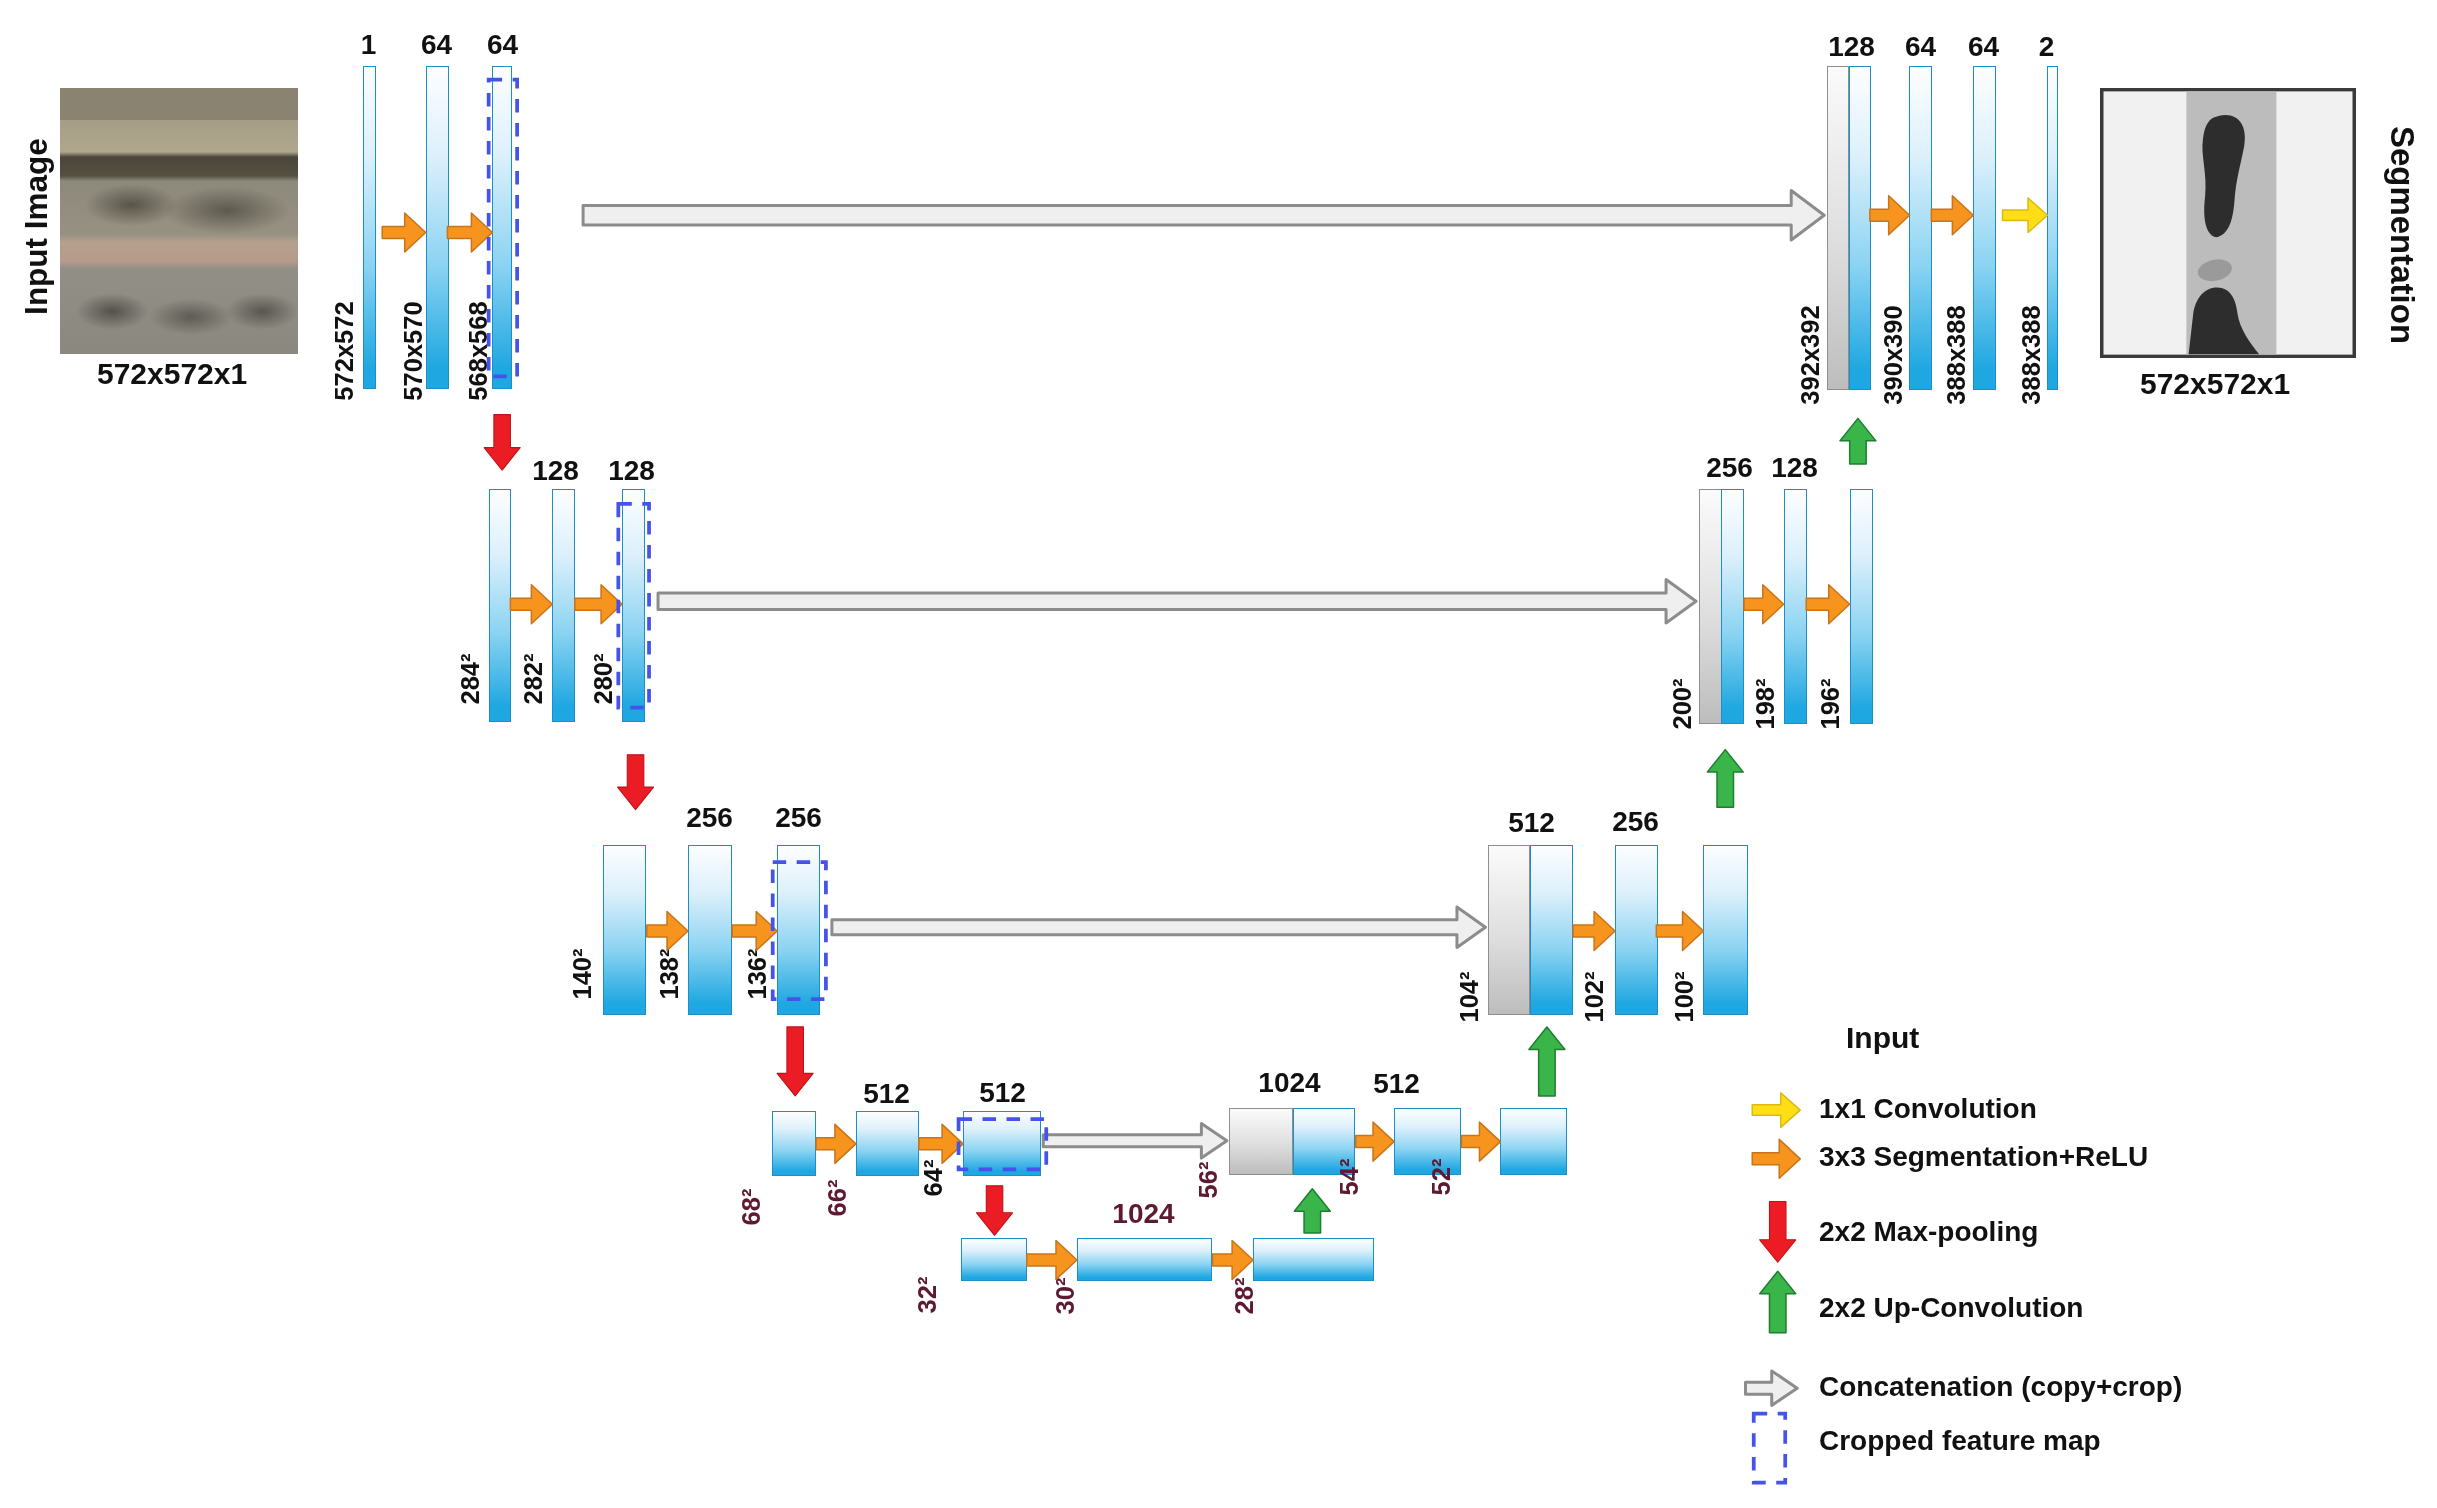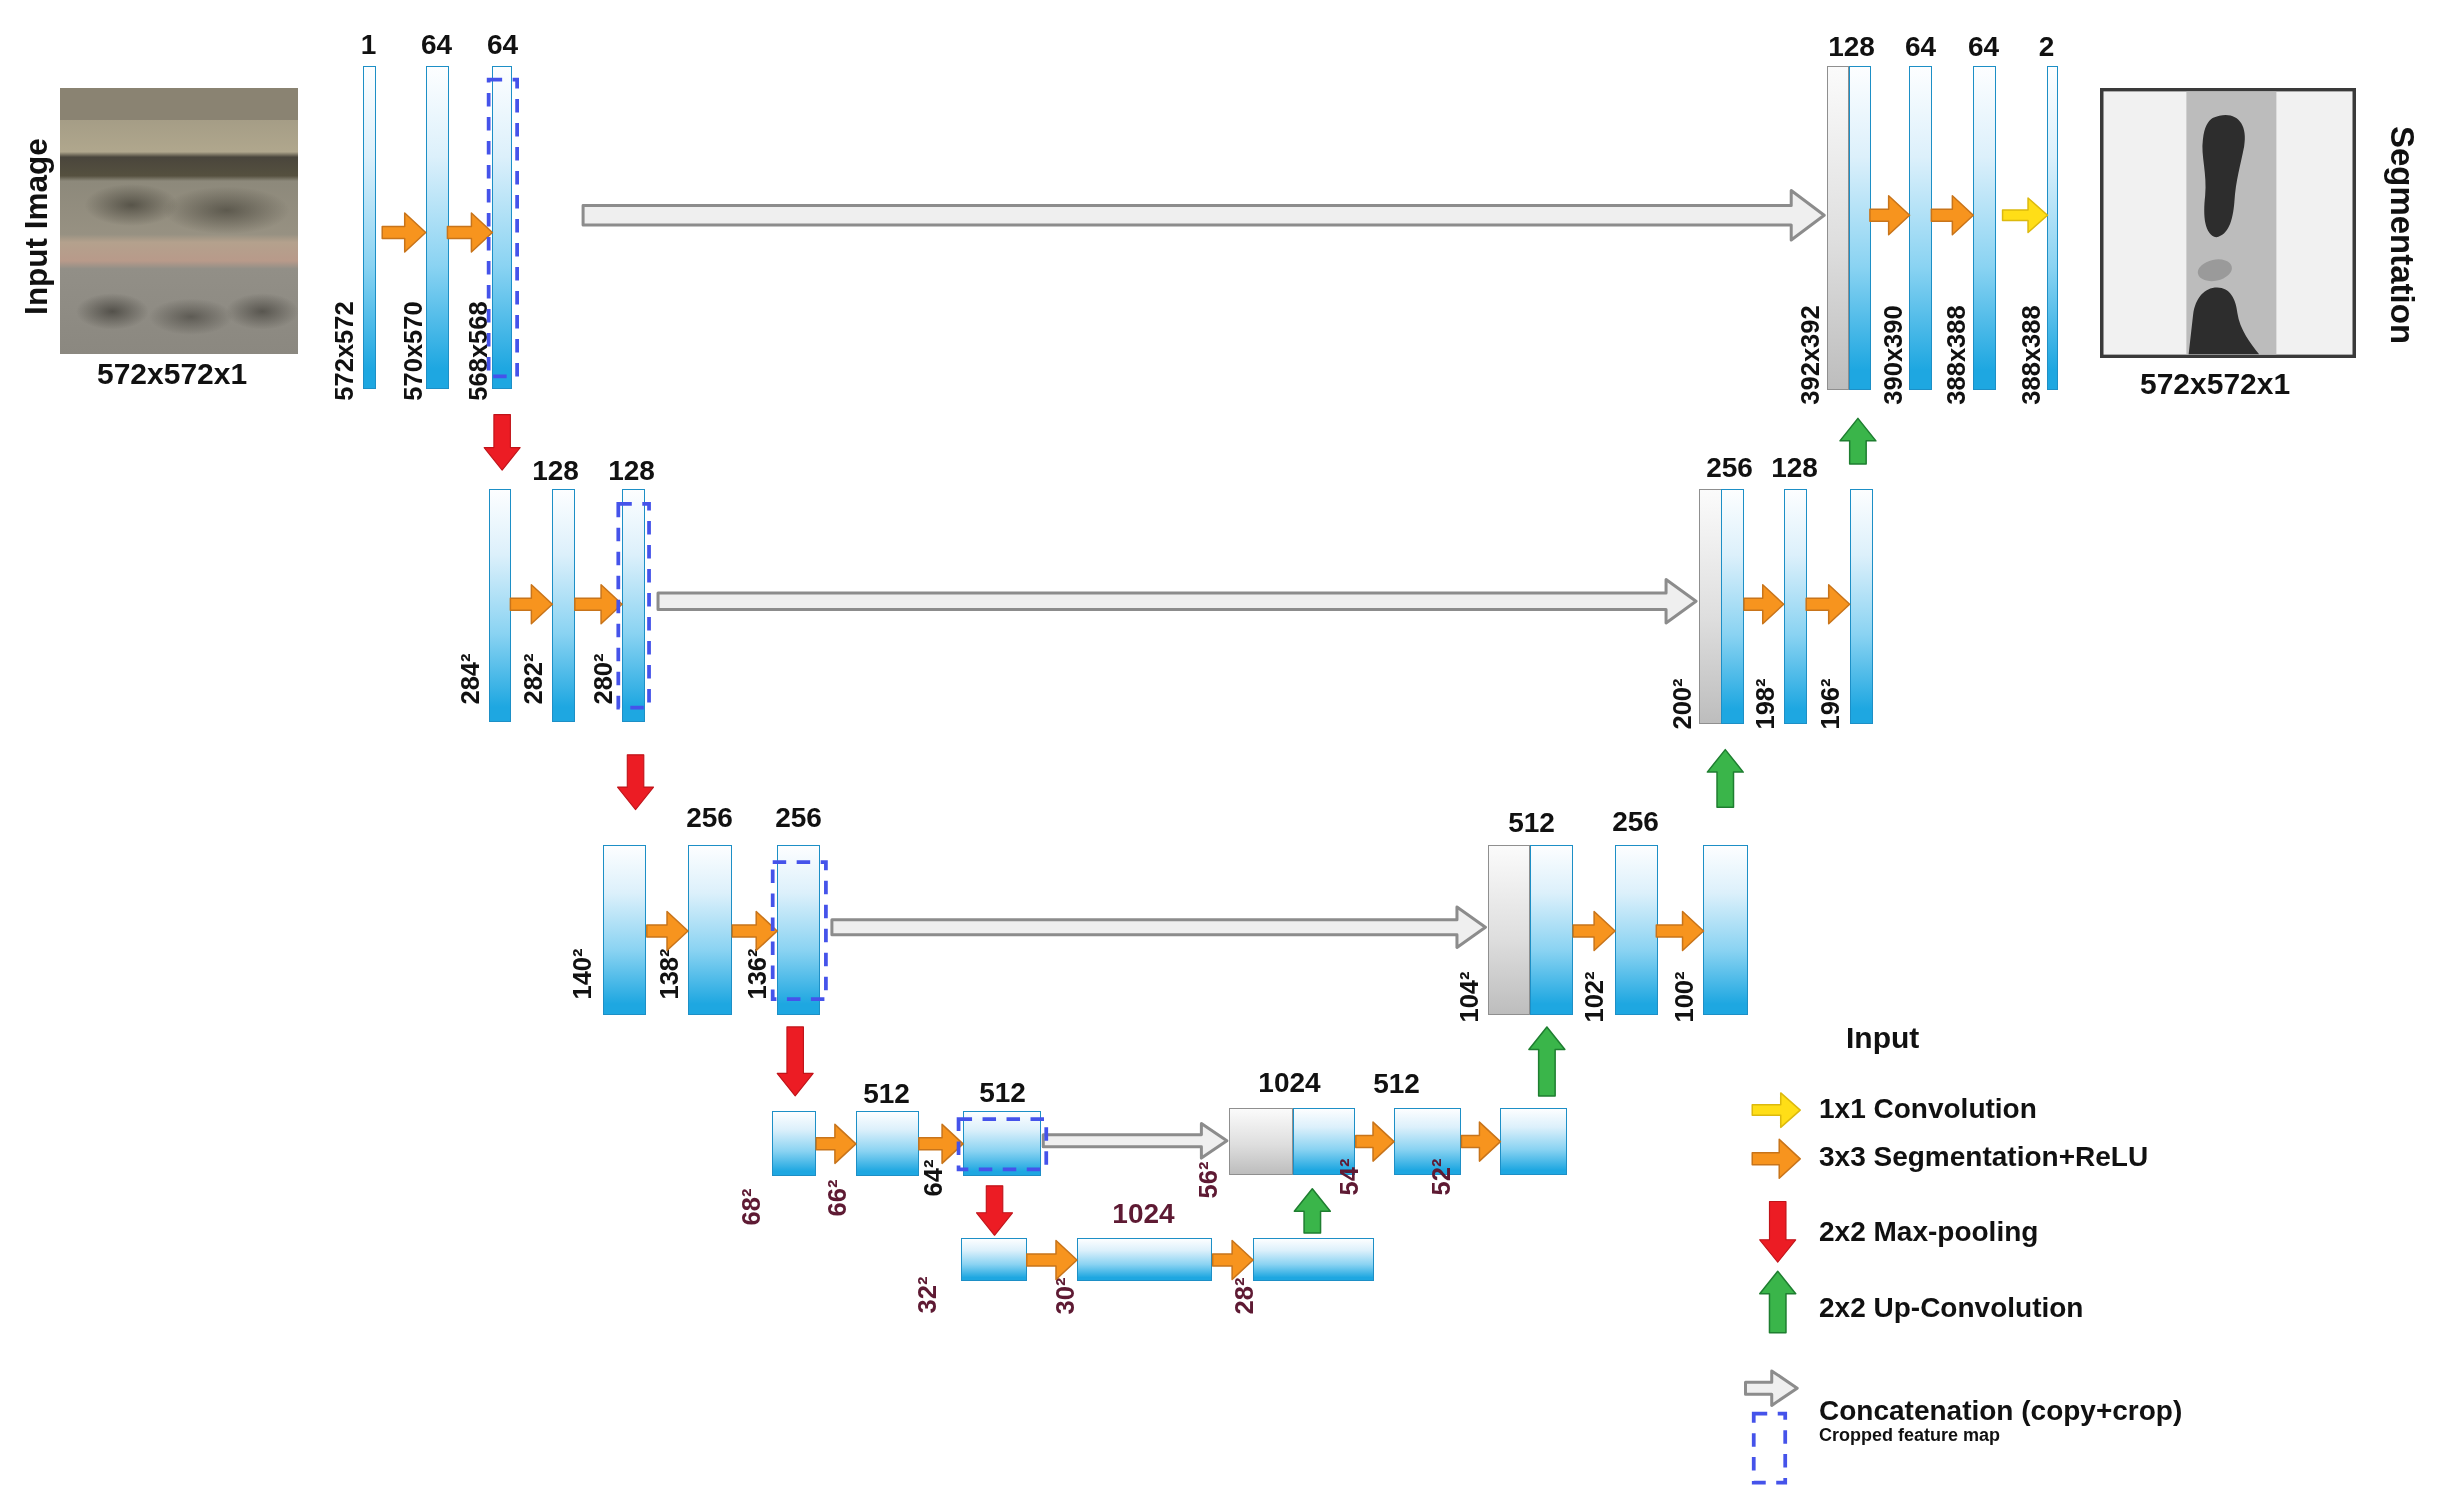--- a/index.html
+++ b/index.html
@@ -47,22 +47,22 @@
   </svg>
   <div class="dlabel ck" style="left:2293px;top:216px;width:217px;font-size:33px;transform:rotate(90deg);">Segmentation</div>
   <div class="cap" style="left:2140px;top:367px;font-size:30px;">572x572x1</div>
 
   <div class="cap" style="left:1846px;top:1021px;font-size:30px;">Input</div>
   <div id="legend-items">
       <div class="legend-text" style="left: 1819px; top: 1093px; font-size: 28px;">1x1 Convolution</div>
       <div class="legend-text" style="left: 1819px; top: 1141px; font-size: 28px;">3x3 Segmentation+ReLU</div>
       <div class="legend-text" style="left: 1819px; top: 1216px; font-size: 28px;">2x2 Max-pooling</div>
       <div class="legend-text" style="left: 1819px; top: 1292px; font-size: 28px;">2x2 Up-Convolution</div>
-      <div class="legend-text" style="left: 1819px; top: 1371px; font-size: 28px; margin-top: 24px;">Concatenation (copy+crop)</div>
-      <div class="legend-text" style="left: 1819px; top: 1425px; font-size: 18px;">Cropped feature map</div>
+      <div class="legend-text" style="left: 1819px; top: 1371px; font-size: 28px;">Concatenation (copy+crop)</div>
+      <div class="legend-text" style="left: 1819px; top: 1425px; font-size: 28px;">Cropped feature map</div>
     </div>
 
   <div id="diagram-layers">
       <div class="bar b" style="left: 363px; top: 66px; width: 12.7px; height: 323px;"></div>
       <div class="bar b" style="left: 426px; top: 66px; width: 22.5px; height: 323px;"></div>
       <div class="bar b" style="left: 492px; top: 66px; width: 20px; height: 323px;"></div>
       <div class="bar g" style="left: 1827px; top: 66px; width: 22px; height: 324px;"></div>
       <div class="bar b" style="left: 1849px; top: 66px; width: 22px; height: 324px;"></div>
       <div class="bar b" style="left: 1909px; top: 66px; width: 22.5px; height: 324px;"></div>
       <div class="bar b" style="left: 1973px; top: 66px; width: 22.5px; height: 324px;"></div>

